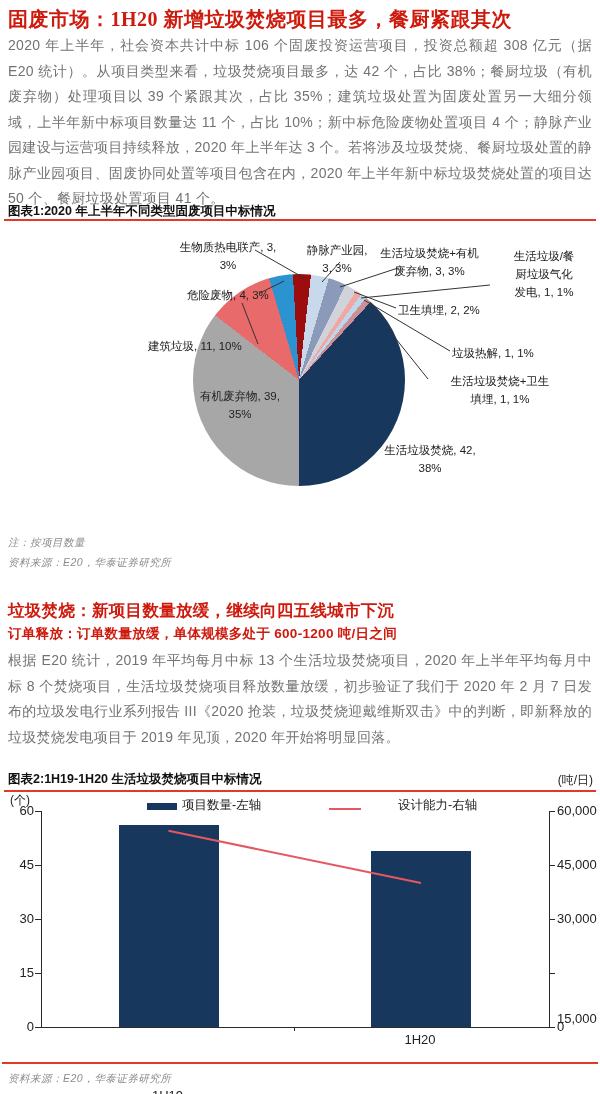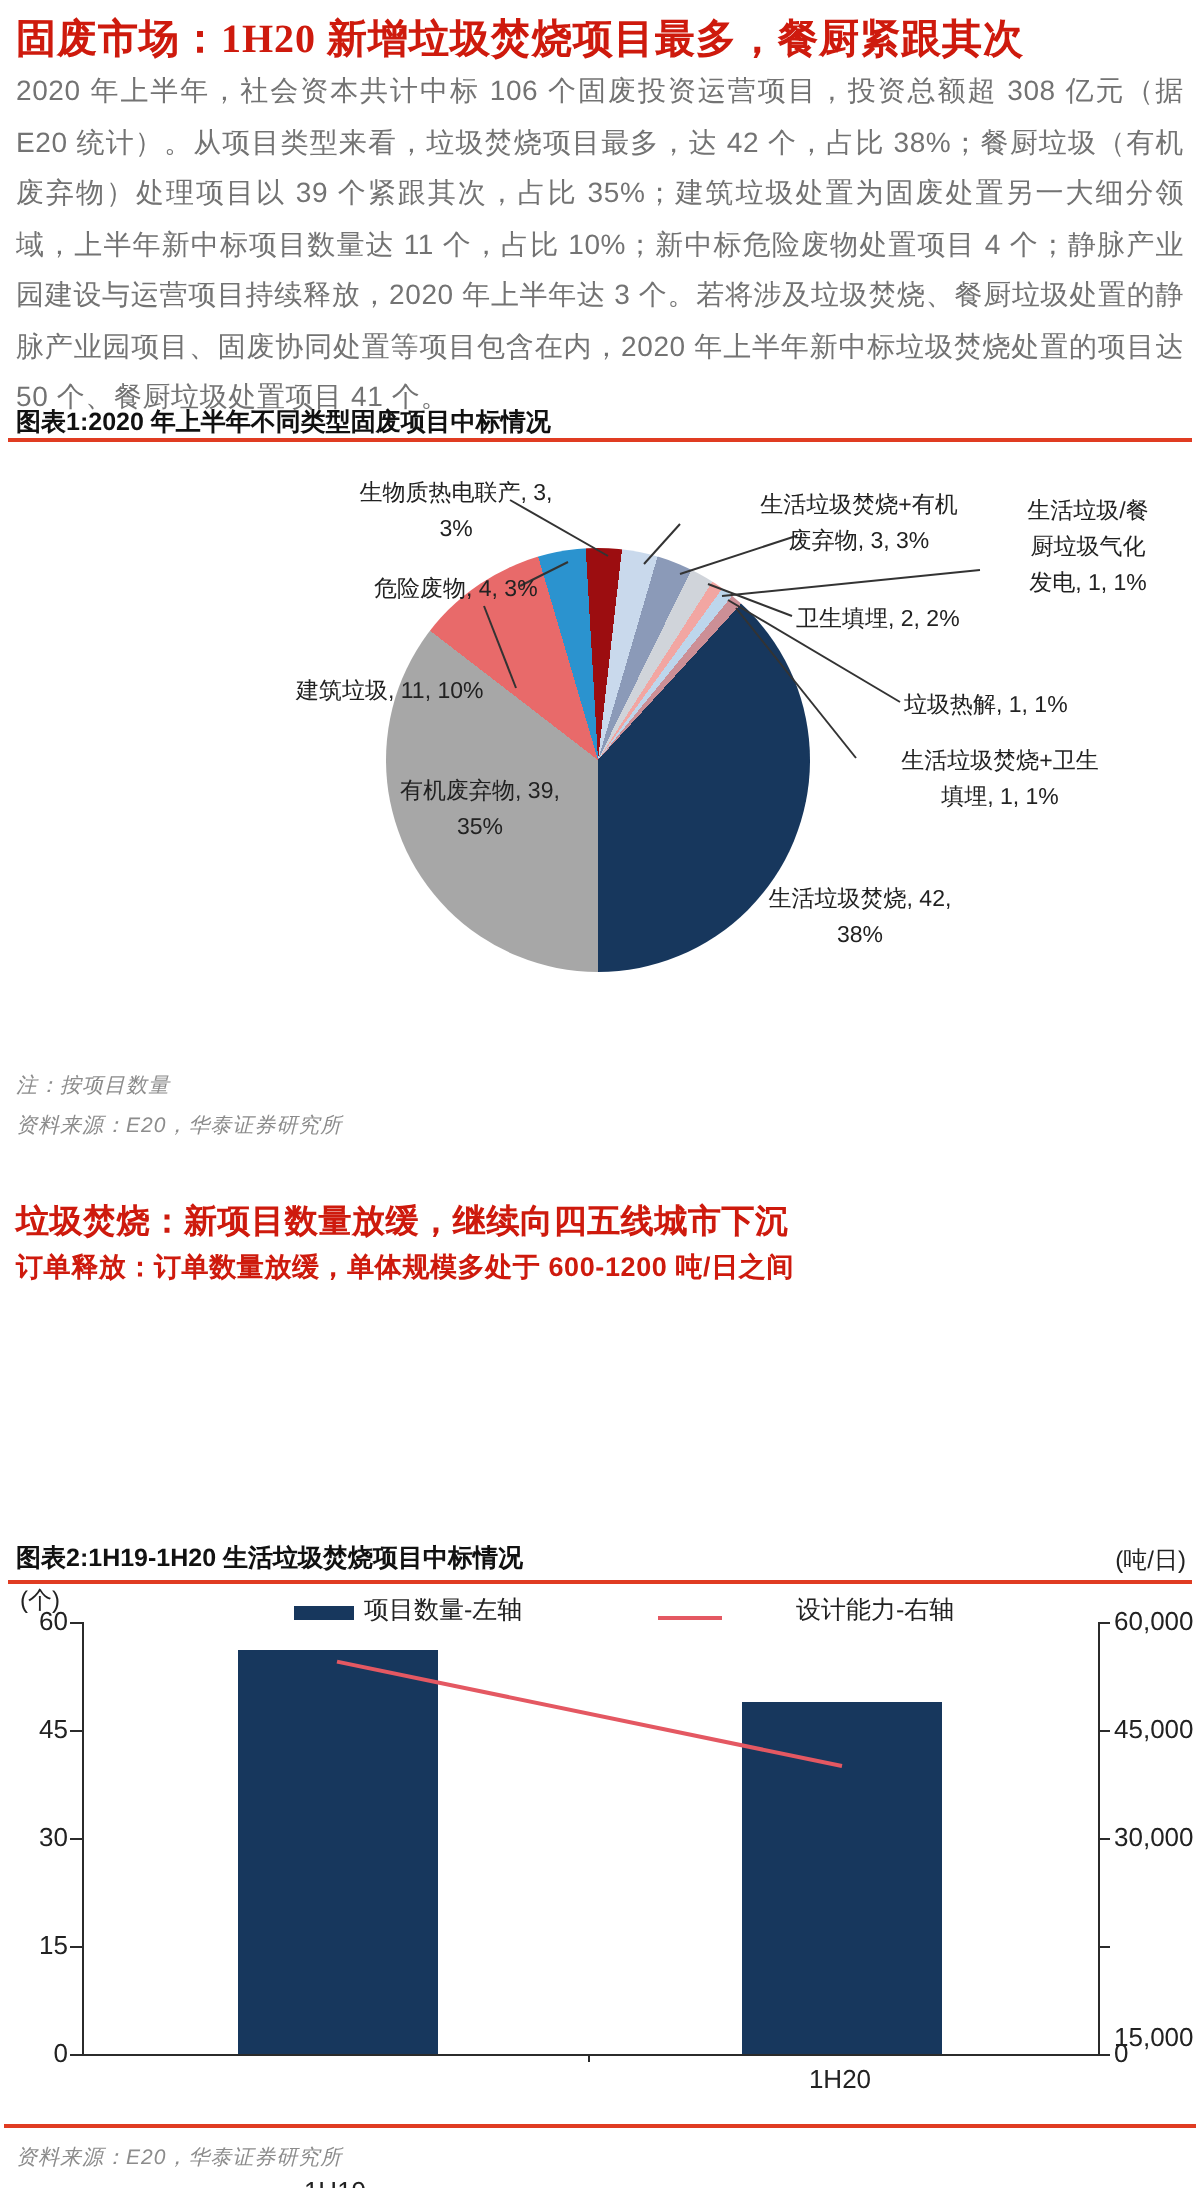--- a/index.html
+++ b/index.html
@@ -56,35 +56,38 @@
   </svg>
 
   <div class="abs callout" style="left:360px;top:441px;width:140px;">生活垃圾焚烧, 42,
 38%</div>
   <div class="abs callout" style="left:175px;top:387px;width:130px;">有机废弃物, 39,
 35%</div>
   <div class="abs callout la" style="left:148px;top:337px;width:115px;">建筑垃圾, 11, 10%</div>
   <div class="abs callout la" style="left:152px;top:286px;width:110px;margin-left:35px;">危险废物, 4, 3%</div>
   <div class="abs callout" style="left:158px;top:238px;width:140px;">生物质热电联产, 3,
 3%</div>
+  <div class="abs callout" style="left:287px;top:241px;width:100px;">静脉产业园,
+3, 3%</div>
   <div class="abs callout" style="left:362px;top:244px;width:135px;">生活垃圾焚烧+有机
 废弃物, 3, 3%</div>
   <div class="abs callout la" style="left:398px;top:301px;width:110px;">卫生填埋, 2, 2%</div>
   <div class="abs callout" style="left:492px;top:247px;width:104px;">生活垃圾/餐
 厨垃圾气化
 发电, 1, 1%</div>
   <div class="abs callout la" style="left:452px;top:344px;width:105px;">垃圾热解, 1, 1%</div>
   <div class="abs callout" style="left:425px;top:372px;width:150px;">生活垃圾焚烧+卫生
 填埋, 1, 1%</div>
 
   <div class="abs note" style="top:536px;">注：按项目数量</div>
   <div class="abs note" style="top:556px;">资料来源：E20，华泰证券研究所</div>
 
   <div class="abs sec-title red" style="top:600px;">垃圾焚烧：新项目数量放缓，继续向四五线城市下沉</div>
   <div class="abs sec-sub red" style="top:625px;">订单释放：订单数量放缓，单体规模多处于 600-1200 吨/日之间</div>
+  <div class="abs para" style="top:648px;">根据 E20 统计，2019 年平均每月中标 13 个生活垃圾焚烧项目，2020 年上半年平均每月中标 8 个焚烧项目，生活垃圾焚烧项目释放数量放缓，初步验证了我们于 2020 年 2 月 7 日发布的垃圾发电行业系列报告 III《2020 抢装，垃圾焚烧迎戴维斯双击》中的判断，即新释放的垃圾焚烧发电项目于 2019 年见顶，2020 年开始将明显回落。</div>
 
   <div class="abs cap" style="top:771px;">
     <span>图表2:</span>
     <span>1H19-1H20 生活垃圾焚烧项目中标情况</span>
   </div>
   <div class="abs rule" style="top:790px;"></div>
 
   <div class="abs unit" style="left:10px;top:792px;">(个)</div>
   <div class="abs unit" style="left:538px;top:772px;width:55px;text-align:right;">(吨/日)</div>
 

